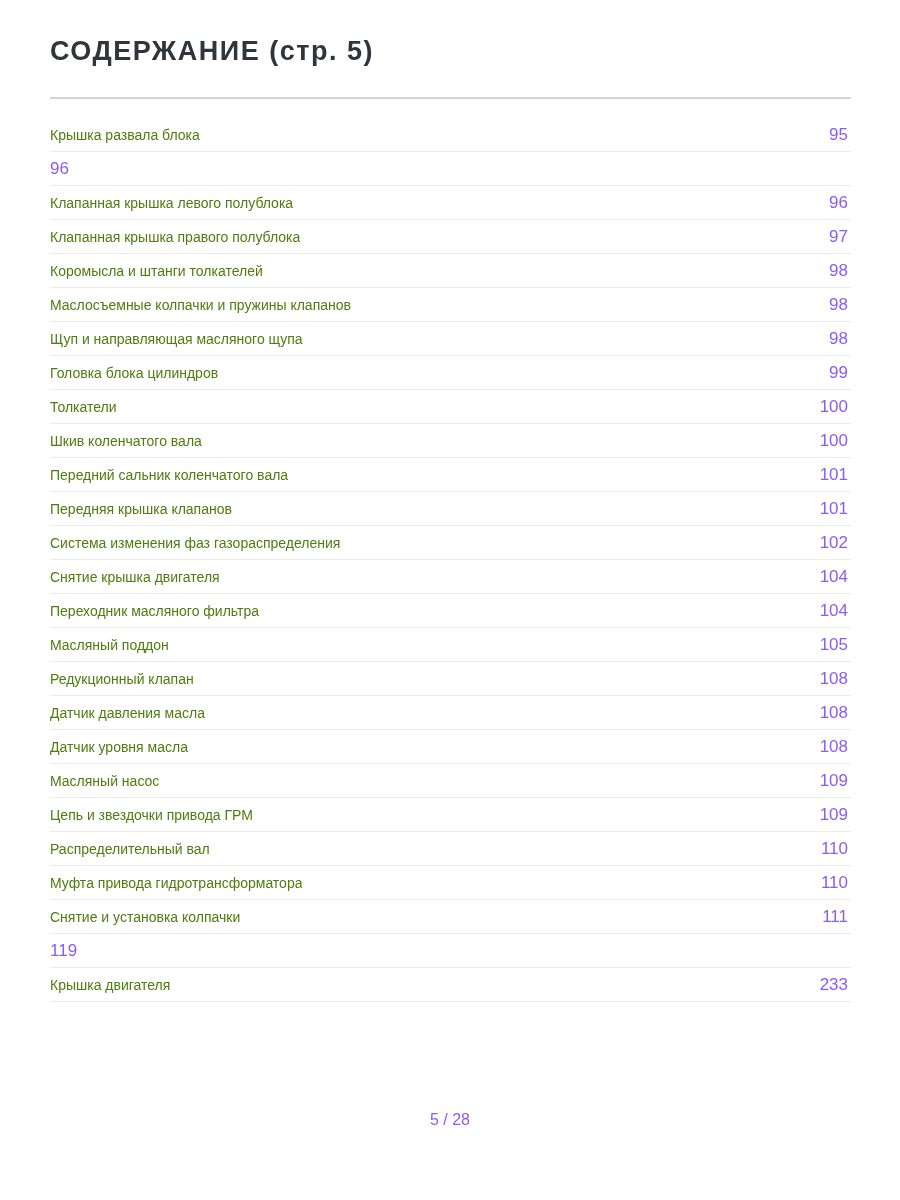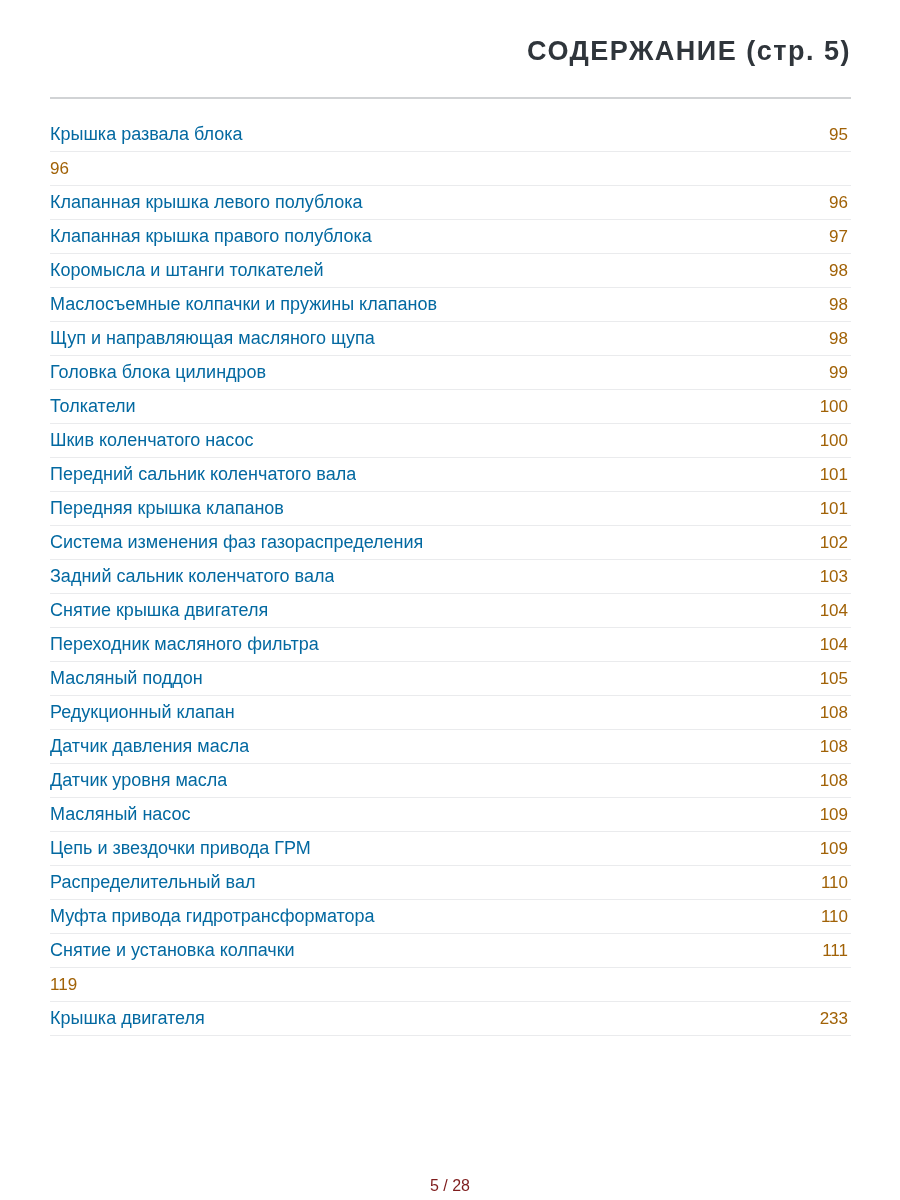--- a/index.html
+++ b/index.html
@@ -15,21 +15,21 @@
     width: 900px;
     height: 1200px;
     position: relative;
     background: #ffffff;
   }
   .content {
     margin: 0 49px 0 50px; 
   }
   .title {
     margin-top: 36px;
-    text-align: right;
+    text-align: left;
     font-size: 27px;
     font-weight: bold;
     letter-spacing: 1.5px;
     line-height: 30px;
     color: #2f353b;
   }
   .title-divider {
     margin-top: 31px;
     border: none;
     border-top: 2px solid #d1d3d5;
@@ -40,39 +40,39 @@
   }
   .toc-row {
     height: 34px;
     display: flex;
     align-items: center;
     justify-content: space-between;
     border-bottom: 1px solid #eaebed;
     cursor: pointer;
   }
   .toc-label {
-    font-size: 18px;
-    color: #0369a1;
+    font-size: 14px;
+    color: #4d7c0f;
     white-space: nowrap;
     overflow: hidden;
   }
   .toc-page {
     font-size: 17px;
-    color: #a16207;
+    color: #8b5cf6;
     padding-right: 3px;
     flex-shrink: 0;
   }
   .footer {
     position: absolute;
-    top: 1141px;
+    top: 1075px;
     left: 0;
     width: 100%;
     text-align: center;
     font-size: 16px;
-    color: #7f1d1d;
+    color: #8b5cf6;
   }
 </style>
 </head>
 <body>
 
 <div class="page">
   <div class="content">
     <div class="title">СОДЕРЖАНИЕ (стр. 5)</div>
     <hr class="title-divider">
     <div class="toc-list">
@@ -114,43 +114,39 @@
     <span class="toc-label">Головка блока цилиндров</span>
     <span class="toc-page">99</span>
   </div>
 
   <div class="toc-row">
     <span class="toc-label">Толкатели</span>
     <span class="toc-page">100</span>
   </div>
 
   <div class="toc-row">
-    <span class="toc-label">Шкив коленчатого насос</span>
+    <span class="toc-label">Шкив коленчатого вала</span>
     <span class="toc-page">100</span>
   </div>
 
   <div class="toc-row">
     <span class="toc-label">Передний сальник коленчатого вала</span>
     <span class="toc-page">101</span>
   </div>
 
   <div class="toc-row">
     <span class="toc-label">Передняя крышка клапанов</span>
     <span class="toc-page">101</span>
   </div>
 
   <div class="toc-row">
     <span class="toc-label">Система изменения фаз газораспределения</span>
     <span class="toc-page">102</span>
   </div>
 
-  <div class="toc-row">
-    <span class="toc-label">Задний сальник коленчатого вала</span>
-    <span class="toc-page">103</span>
-  </div>
 
   <div class="toc-row">
     <span class="toc-label">Снятие крышка двигателя</span>
     <span class="toc-page">104</span>
   </div>
 
   <div class="toc-row">
     <span class="toc-label">Переходник масляного фильтра</span>
     <span class="toc-page">104</span>
   </div>

